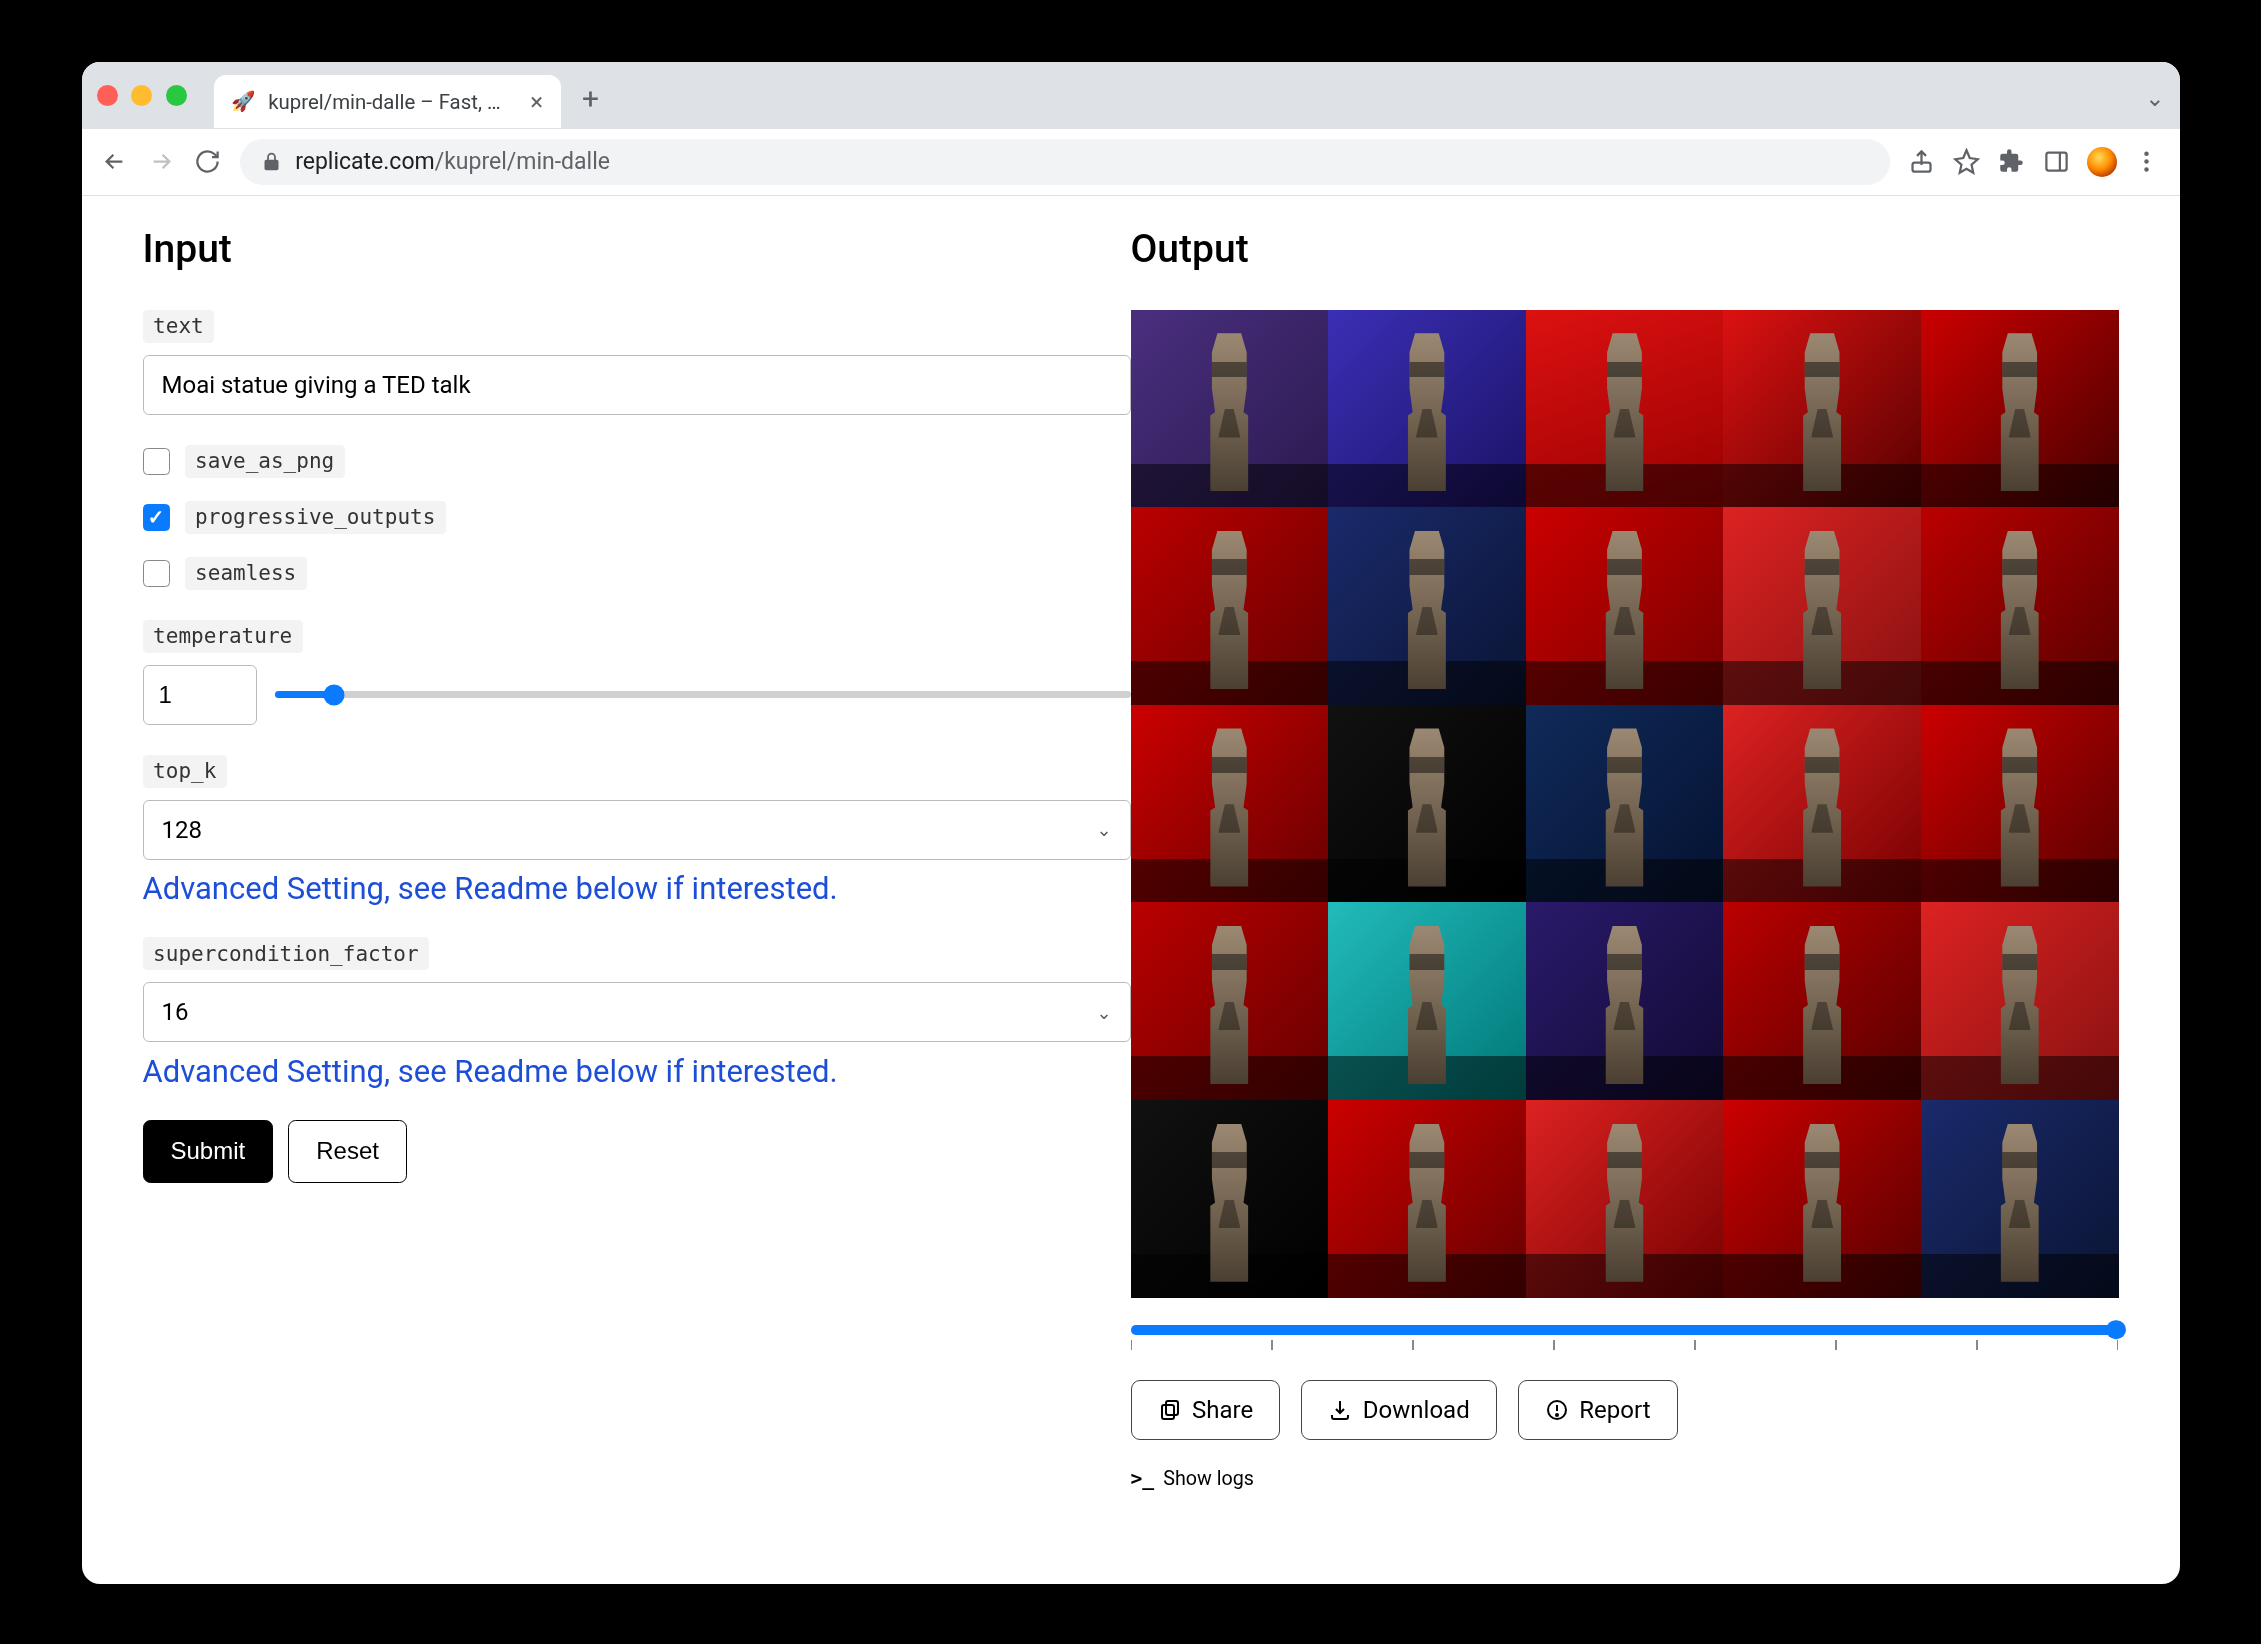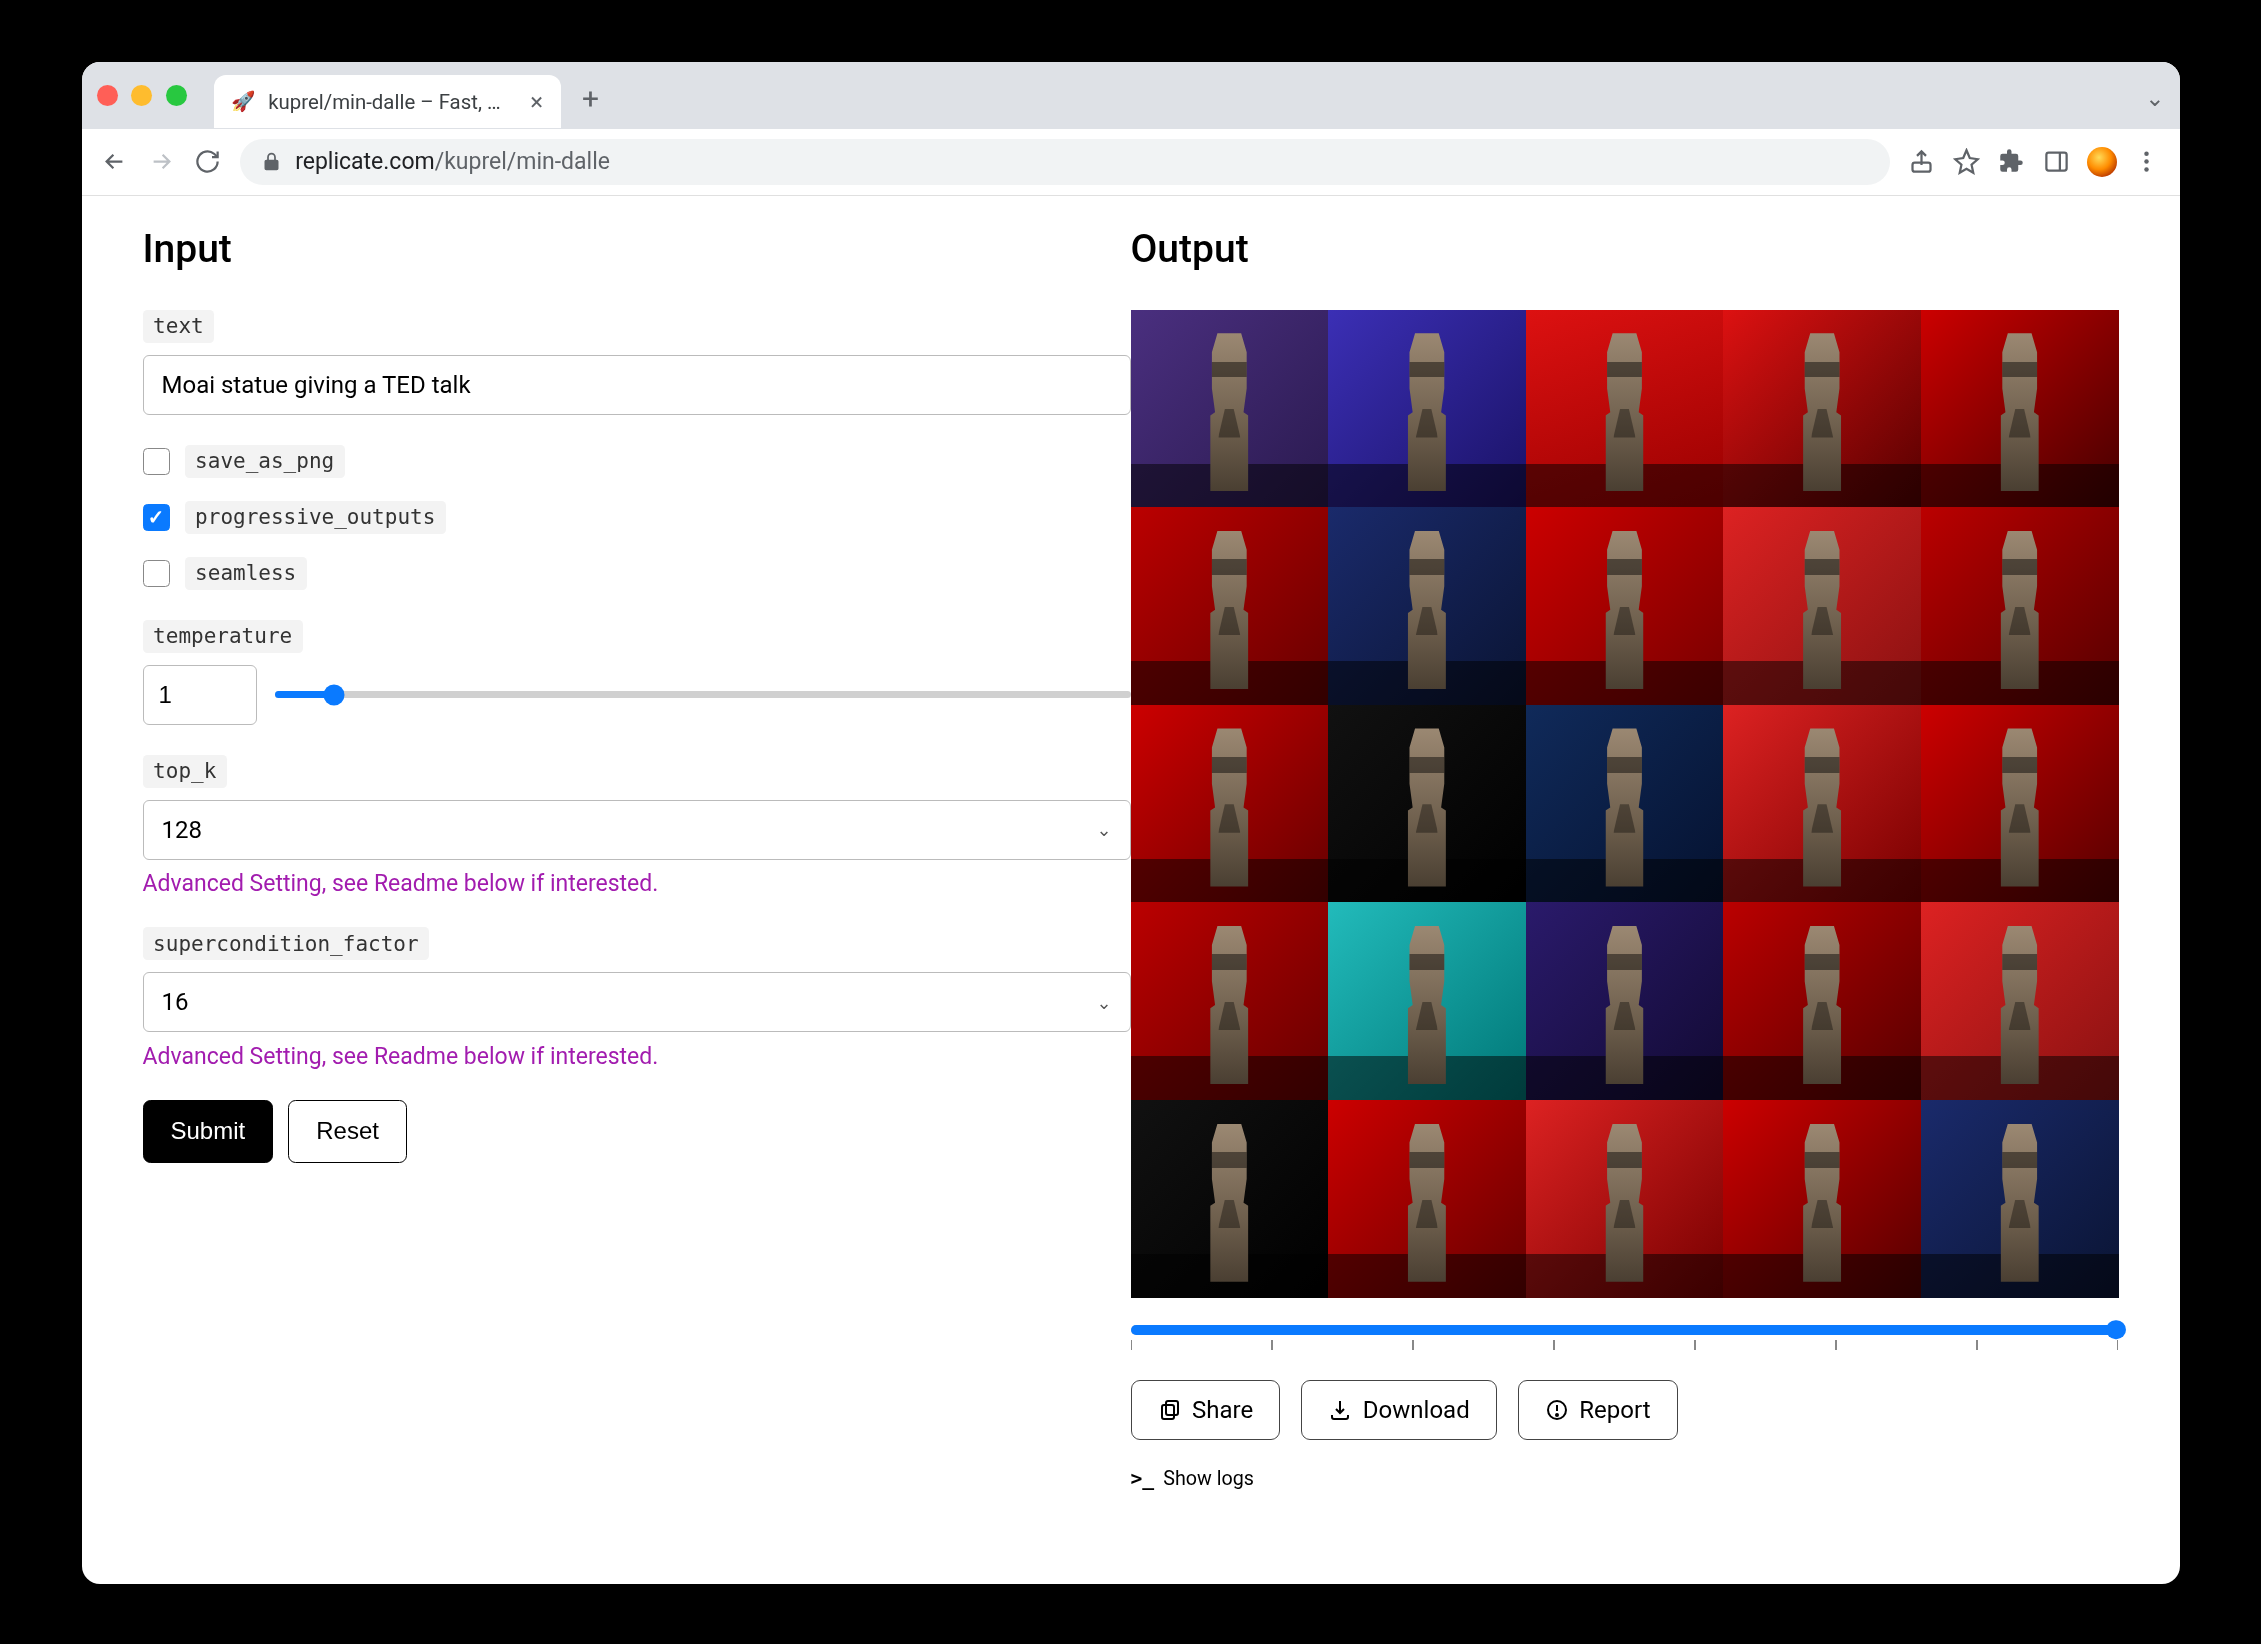--- a/index.html
+++ b/index.html
@@ -144,21 +144,21 @@
     border: 0.8px solid #bbb;
     border-radius: 6px;
     padding: 15px 18px;
     font-size: 24px;
     display: flex;
     justify-content: space-between;
     align-items: center;
     cursor: pointer;
   }
   .select-chevron { font-size: 18px; color: #555; }
-  .helper-text { font-size: 23px; color: #a21caf; margin-top: 10.6px; }
+  .helper-text { font-size: 31px; color: #1d4ed8; margin-top: 10.6px; }
   .btn-row { display: flex; gap: 15px; margin-top: 15px; align-items: center; }
   .btn {
     padding: 16.7px 27px;
     border-radius: 7.6px;
     font-size: 24px;
     cursor: pointer;
     border: 0.8px solid #000;
   }
   .btn-primary { background: #000; color: #fff; }
   .btn-secondary { background: #fff; color: #000; }

